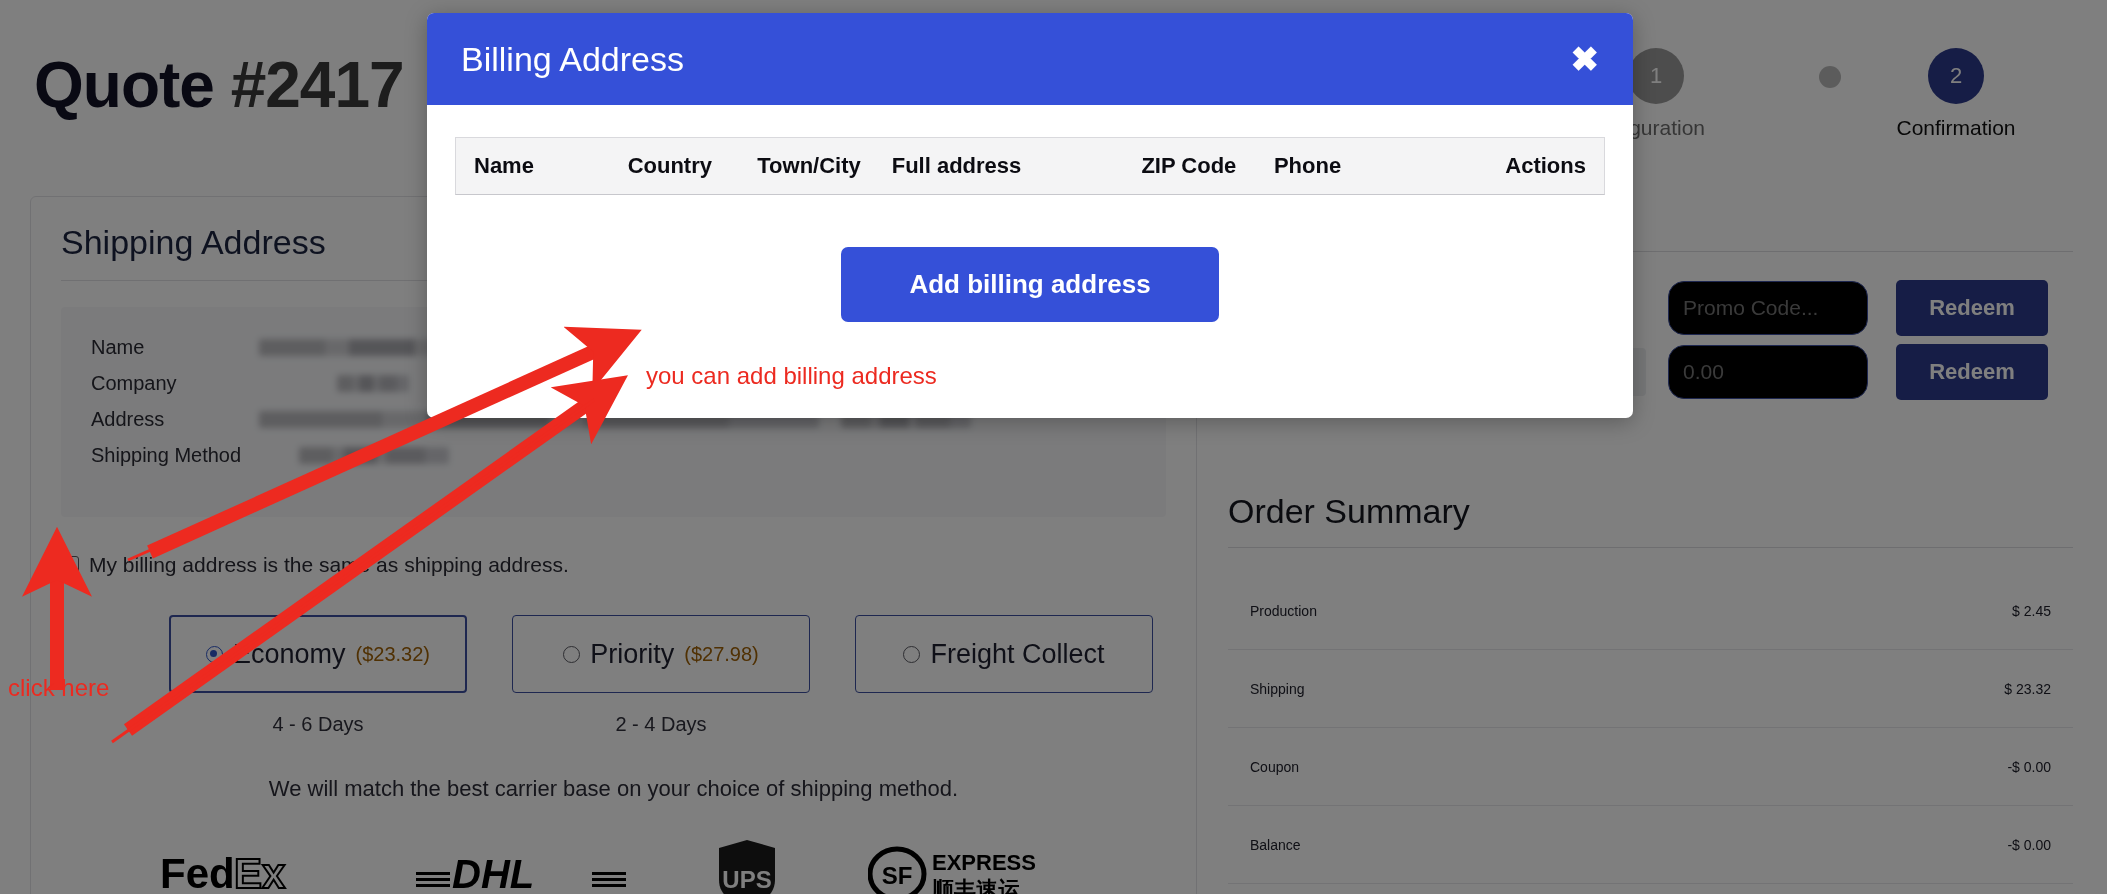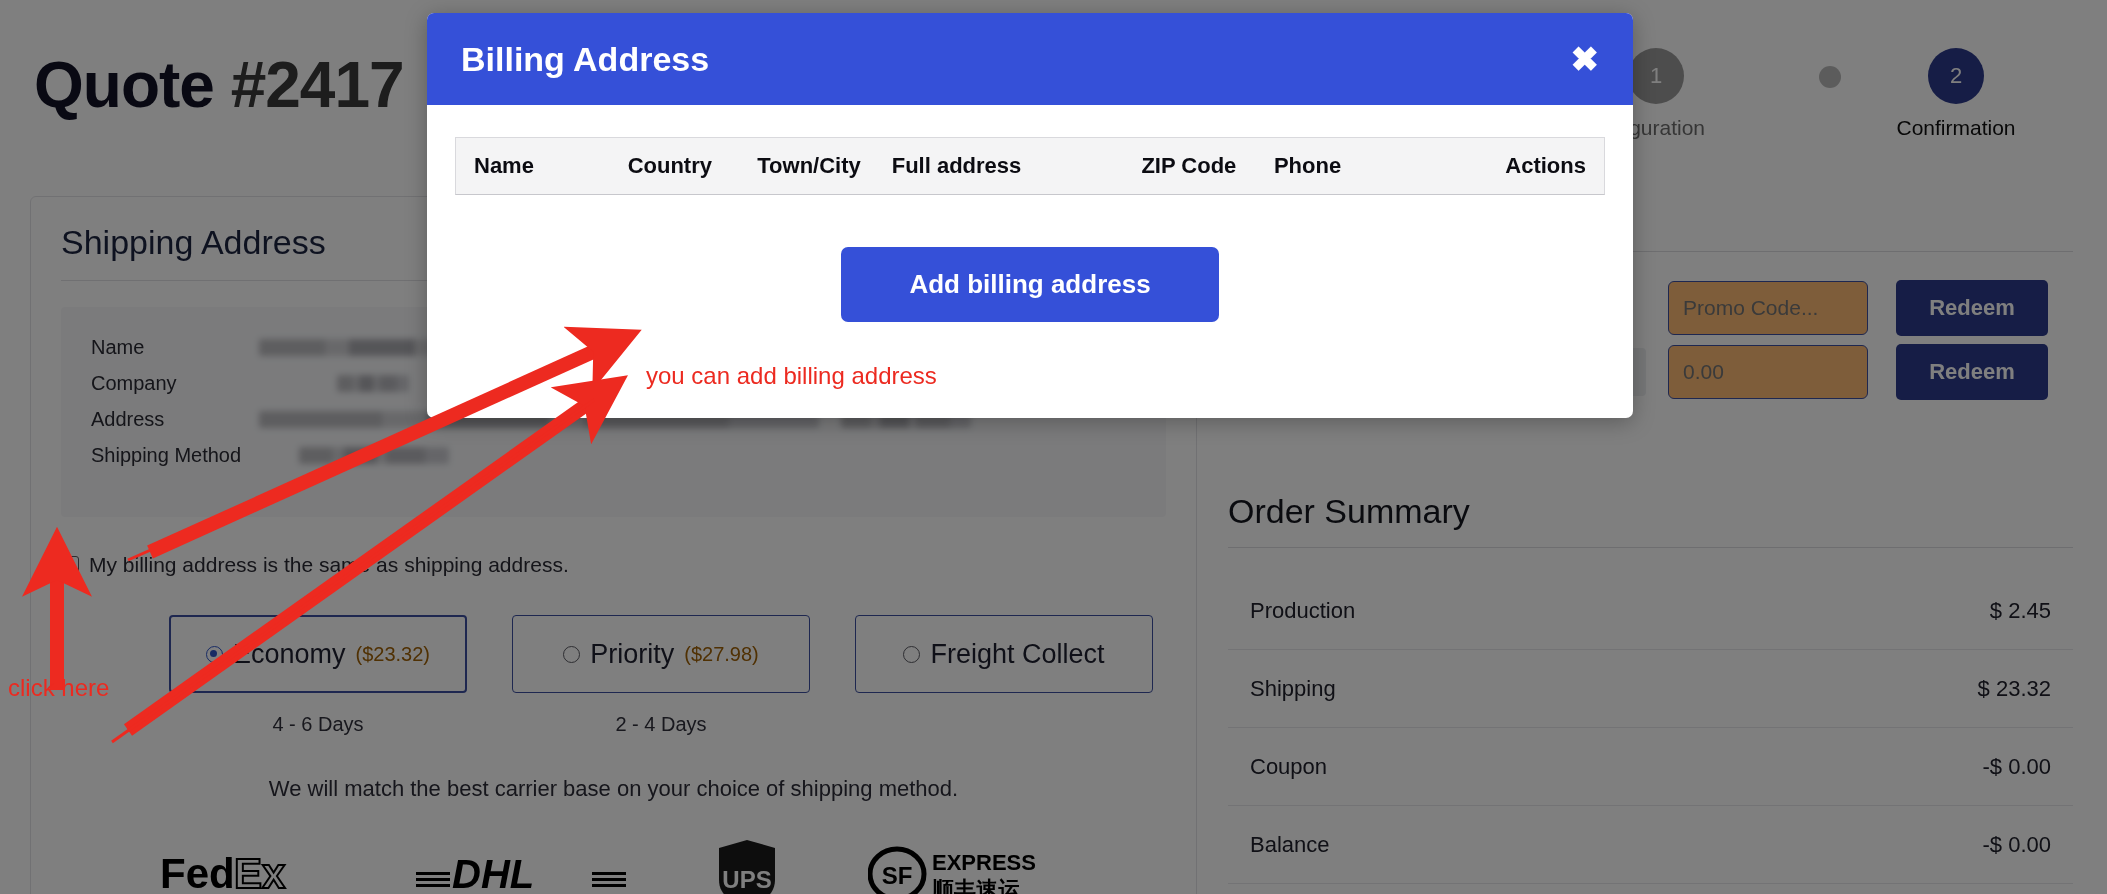--- a/index.html
+++ b/index.html
@@ -238,25 +238,25 @@
     text-align: center;
     background: #eceef1;
     border-radius: 4px;
     padding: 12px 0;
     color: #34343e;
   }
   .bal-input {
     width: 200px; flex: none;
     margin-left: 22px;
     border: 1px solid #3c4fa0;
-    border-radius: 6px;
+    border-radius: 16px;
     padding: 14px 14px;
     font-size: 21px;
     color: #6c6c76;
-    background: #fdba74;
+    background: #000000;
   }
   .bal-btn {
     margin-left: 28px;
     background: #2c3a8c;
     color: #fff;
     border: none;
     border-radius: 5px;
     padding: 15px 0;
     width: 152px;
     font-size: 22px;
@@ -271,21 +271,21 @@
     width: 845px;
     border: none;
     background: transparent;
   }
   .sum-row {
     display: flex;
     justify-content: space-between;
     align-items: center;
     height: 78px;
     padding: 0 22px;
-    font-size: 22px;
+    font-size: 14px;
     color: #20212c;
     border-bottom: 1px solid #e6e6ea;
   }
   .sum-row .val { font-weight: 400; }
 
   
   #modal {
     position: absolute;
     left: 427px;
     top: 13px;
@@ -301,21 +301,21 @@
     background: #3550d8;
     height: 92px;
     display: flex;
     align-items: center;
     justify-content: space-between;
     padding: 0 34px 0 34px;
   }
   .modal-title {
     color: #fff;
     font-size: 34px;
-    font-weight: 700;
+    font-weight: 400;
   }
   .modal-close {
     color: #fff;
     font-size: 34px;
     font-weight: 700;
     line-height: 1;
     cursor: pointer;
     user-select: none;
   }
   .modal-body { padding: 32px 28px 0 28px; }

